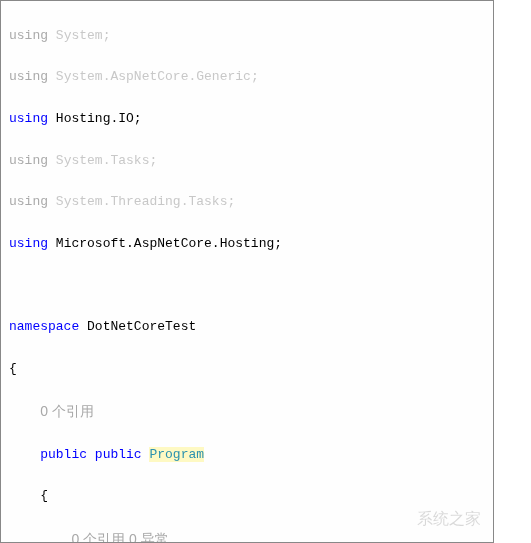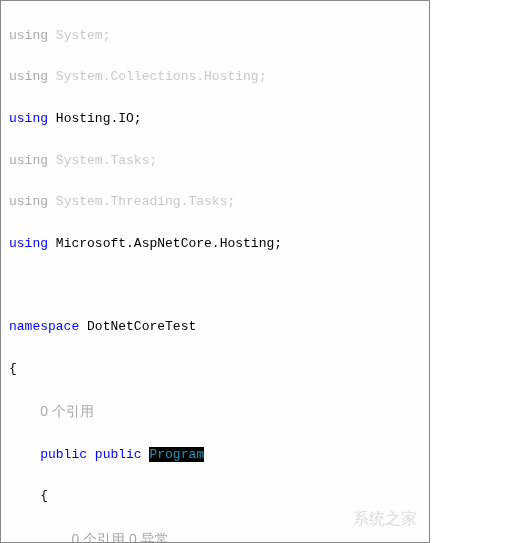--- a/index.html
+++ b/index.html
@@ -4,36 +4,36 @@
 <style>
   body {
     margin: 0;
     padding: 0;
     background: #fff;
     font-family: Consolas, "Courier New", monospace;
     font-size: 13px;
     line-height: 1.6;
   }
   .editor {
-    width: 430px;
+    width: 494px;
     height: 543px;
     box-sizing: border-box;
     border: 1px solid #888;
     padding: 4px 8px;
     white-space: pre;
     overflow: hidden;
     position: relative;
     background: #fefefe;
   }
   .kw-using { color: #aaa; }
   .kw-blue  { color: #0000ff; }
   .cls      { color: #2b91af; }
   .faded    { color: #c8c8c8; }
   .black    { color: #000; }
-  .hl       { background: #000000; }
+  .hl       { background: #fef9c3; }
   .codelens {
     color: #a8a8a8;
     font-size: 14px;
     font-family: "Segoe UI", Arial, sans-serif;
   }
   .line { display: block; }
   .watermark {
     position: absolute;
     right: 12px;
     bottom: 10px;
@@ -42,21 +42,21 @@
     font-size: 16px;
     pointer-events: none;
     text-align: center;
   }
 </style>
 </head>
 <body>
 
 <div class="editor">
 <span class="line"><span class="kw-using">using</span><span class="faded"> </span><span class="faded">System</span><span class="faded">;</span></span>
-<span class="line"><span class="kw-using">using</span><span class="faded"> </span><span class="faded">System.Collections.Hosting</span><span class="faded">;</span></span>
+<span class="line"><span class="kw-using">using</span><span class="faded"> </span><span class="faded">System.AspNetCore.Generic</span><span class="faded">;</span></span>
 <span class="line"><span class="kw-blue">using</span><span class="black"> </span><span class="black">Hosting.IO</span><span class="black">;</span></span>
 <span class="line"><span class="kw-using">using</span><span class="faded"> </span><span class="faded">System.Tasks</span><span class="faded">;</span></span>
 <span class="line"><span class="kw-using">using</span><span class="faded"> </span><span class="faded">System.Threading.Tasks</span><span class="faded">;</span></span>
 <span class="line"><span class="kw-blue">using</span><span class="black"> </span><span class="black">Microsoft.AspNetCore.Hosting</span><span class="black">;</span></span>
 <span class="line"> </span>
 <span class="line"><span class="kw-blue">namespace</span><span class="black"> </span><span class="black">DotNetCoreTest</span></span>
 <span class="line"><span class="black">{</span></span>
 <span class="line">    <span class="codelens">0 个引用</span></span>
 <span class="line">    <span class="kw-blue">public</span> <span class="kw-blue">public</span> <span class="cls hl">Program</span></span>
 <span class="line">    <span class="black">{</span></span>

